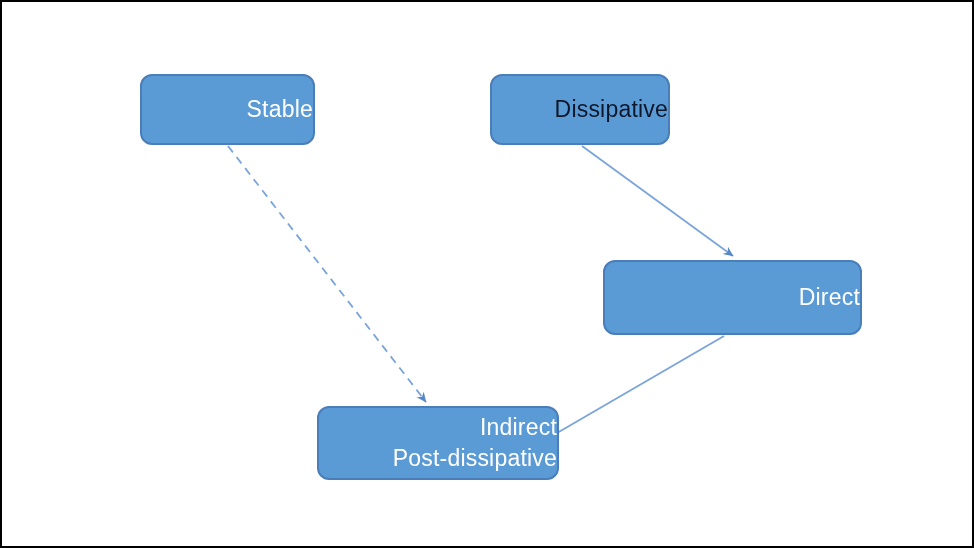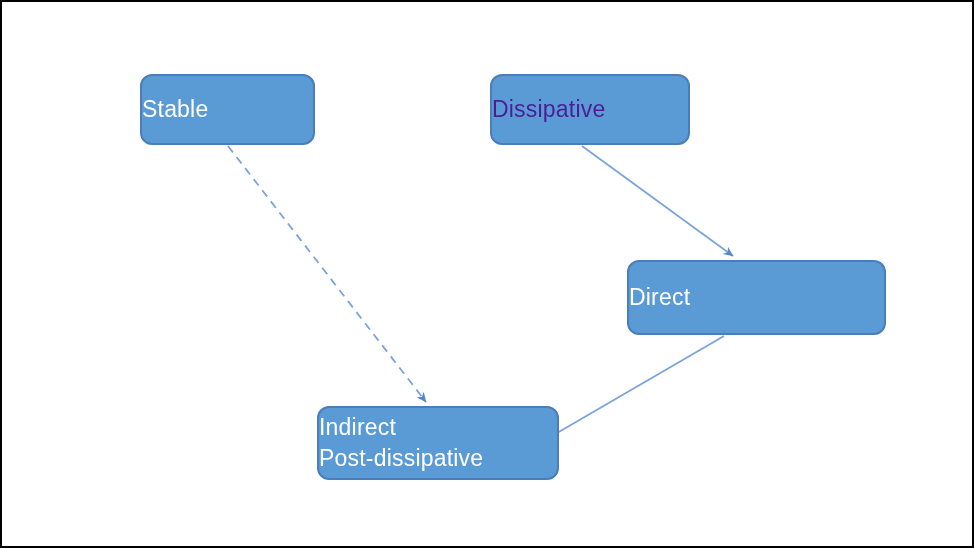--- a/index.html
+++ b/index.html
@@ -27,21 +27,21 @@
   }
   .node {
     position: absolute;
     box-sizing: border-box;
     border-radius: 12px;
     border: 2px solid #4a7ebb;
     background: #5b9bd5;
     color: #ffffff;
     display: flex;
     flex-direction: column;
-    align-items: flex-start;
+    align-items: flex-end;
     justify-content: center;
     text-align: center;
     font-size: 23px;
     line-height: 1.35;
     letter-spacing: 0.2px;
   }
   .node span {
     display: block;
     white-space: nowrap;
   }
@@ -61,25 +61,25 @@
         <line x1="226" y1="144" x2="424" y2="400" stroke="#7aa4da" stroke-width="1.8" stroke-dasharray="8 6" marker-end="url(#arrow)"></line>
         <line x1="580" y1="144" x2="731" y2="254" stroke="#7aa4da" stroke-width="1.8" marker-end="url(#arrow)"></line>
         <line x1="722" y1="334" x2="543" y2="438" stroke="#7aa4da" stroke-width="1.8" marker-end="url(#arrow)"></line>
       </g>
   </svg>
 
   <div class="node" id="node-0" style="left: 138px; top: 72px; width: 175px; height: 71px; background: rgb(91, 155, 213); border-color: rgb(74, 126, 187); color: rgb(255, 255, 255);">
     <span>Stable</span>
   </div>
 
-  <div class="node" id="node-1" style="left: 488px; top: 72px; width: 200px; height: 71px; background: rgb(91, 155, 213); border-color: rgb(74, 126, 187); color: #4c1d95;">
+  <div class="node" id="node-1" style="left: 488px; top: 72px; width: 180px; height: 71px; background: rgb(91, 155, 213); border-color: rgb(74, 126, 187); color: #0f172a;">
     <span>Dissipative</span>
   </div>
 
-  <div class="node" id="node-2" style="left: 601px; top: 258px; width: 259px; height: 75px; background: rgb(91, 155, 213); border-color: rgb(74, 126, 187); color: rgb(255, 255, 255); margin-left: 24px;">
+  <div class="node" id="node-2" style="left: 601px; top: 258px; width: 259px; height: 75px; background: rgb(91, 155, 213); border-color: rgb(74, 126, 187); color: rgb(255, 255, 255);">
     <span>Direct</span>
   </div>
 
   <div class="node" id="node-3" style="left: 315px; top: 404px; width: 242px; height: 74px; background: rgb(91, 155, 213); border-color: rgb(74, 126, 187); color: rgb(255, 255, 255);">
     <span>Indirect</span>
     <span>Post-dissipative</span>
   </div>
 
 </div>
 

